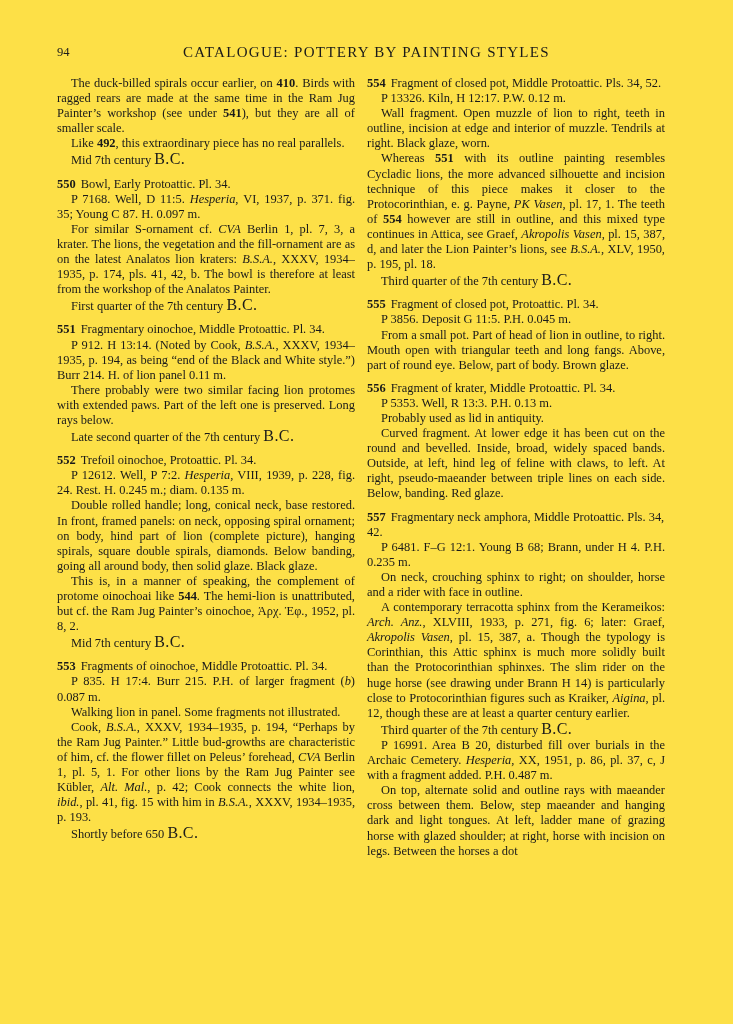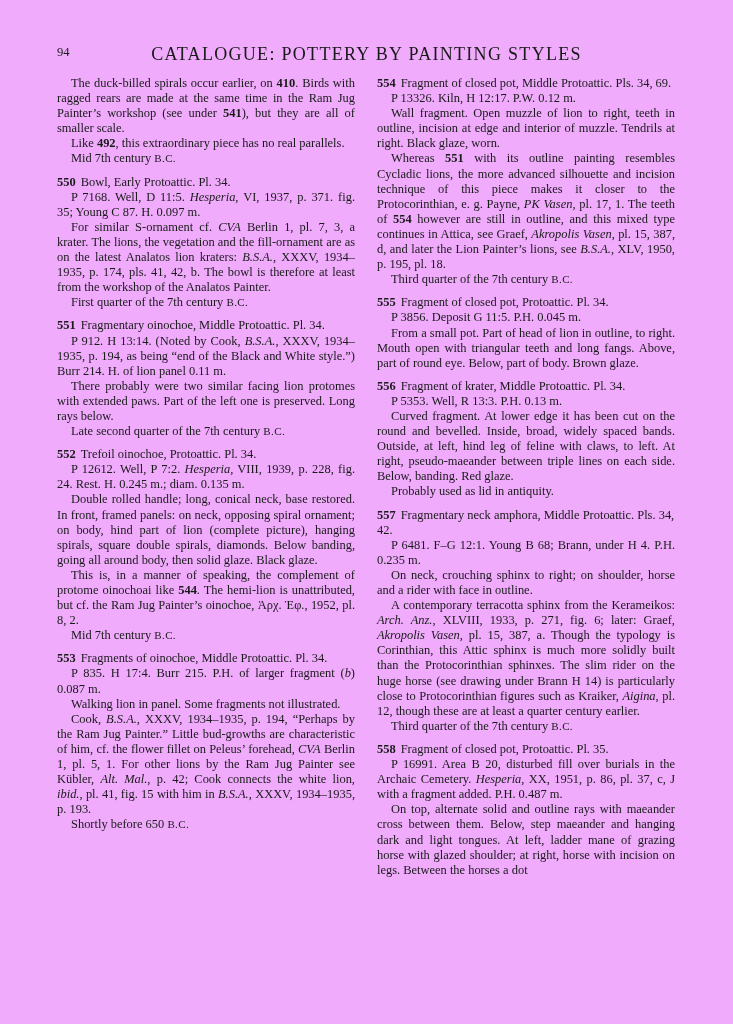--- a/index.html
+++ b/index.html
@@ -2,45 +2,45 @@
 <html><head>
 <meta charset="utf-8">
 <style>
   * { margin:0; padding:0; box-sizing:border-box; }
   html,body { background:#e9e9e9; }
   body { font-family:"Liberation Serif","DejaVu Serif",serif; }
   .page {
     position:relative;
     width:733px; height:1024px;
     margin:0 auto;
-    background:#f0abfc;
+    background:#fde047;
     color:#1a1a1a;
     padding:44px 57px 30px 57px;
     overflow:hidden;
   }
   .page-header { position:relative; height:20px; margin-bottom:12px; }
   .page-number {
     position:absolute; left:0; top:1px;
     font-size:12.6px;
   }
   .header-title {
     display:block; text-align:center;
-    font-size:18px; letter-spacing:1.3px;
+    font-size:15px; letter-spacing:1.3px;
     font-weight:normal;
   }
-  .columns { display:flex; gap:22px; }
+  .columns { display:flex; gap:12px; }
   .col { width:298px; font-size:12.45px; line-height:15.1px; text-align:justify; }
   p.para { text-align:justify; }
   p.indent { text-indent:14px; }
   p.space-before { margin-top:8px; }
   p.entry-head { text-align:left; }
   .entry-head .b { margin-right:5px; }
   .b { font-weight:bold; }
   .i { font-style:italic; }
-  .sc { font-size:11px; letter-spacing:0.4px; }
+  .sc { font-size:16px; letter-spacing:0.4px; }
 </style>
 </head>
 <body>
 
 <div class="page">
   <div class="page-header">
     <span class="page-number">94</span>
     <span class="header-title">CATALOGUE: POTTERY BY PAINTING STYLES</span>
   </div>
   <div class="columns">
@@ -61,35 +61,34 @@
         <p class="para indent"><span class="r">Double rolled handle; long, conical neck, base restored. In front, framed panels: on neck, opposing spiral ornament; on body, hind part of lion (complete picture), hanging spirals, square double spirals, diamonds. Below banding, going all around body, then solid glaze. Black glaze.</span></p>
         <p class="para indent"><span class="r">This is, in a manner of speaking, the complement of protome oinochoai like </span><span class="b">544</span><span class="r">. The hemi-lion is unattributed, but cf. the Ram Jug Painter’s oinochoe, Ἀρχ. Ἐφ., 1952, pl. 8, 2.</span></p>
         <p class="para indent"><span class="r">Mid 7th century </span><span class="sc">B.C.</span></p>
         <p class="para entry-head space-before"><span class="b">553</span><span class="r">Fragments of oinochoe, Middle Protoattic. Pl. 34.</span></p>
         <p class="para indent"><span class="r">P 835. H 17:4. Burr 215. P.H. of larger fragment (</span><span class="i">b</span><span class="r">) 0.087 m.</span></p>
         <p class="para indent"><span class="r">Walking lion in panel. Some fragments not illustrated.</span></p>
         <p class="para indent"><span class="r">Cook, </span><span class="i">B.S.A.</span><span class="r">, XXXV, 1934–1935, p. 194, “Perhaps by the Ram Jug Painter.” Little bud-growths are characteristic of him, cf. the flower fillet on Peleus’ forehead, </span><span class="i">CVA</span><span class="r"> Berlin 1, pl. 5, 1. For other lions by the Ram Jug Painter see Kübler, </span><span class="i">Alt. Mal.</span><span class="r">, p. 42; Cook connects the white lion, </span><span class="i">ibid.</span><span class="r">, pl. 41, fig. 15 with him in </span><span class="i">B.S.A.</span><span class="r">, XXXV, 1934–1935, p. 193.</span></p>
         <p class="para indent"><span class="r">Shortly before 650 </span><span class="sc">B.C.</span></p>
       </div>
     <div class="col" id="col-right">
-        <p class="para entry-head"><span class="b">554</span><span class="r">Fragment of closed pot, Middle Protoattic. Pls. 34, 69.</span></p>
+        <p class="para entry-head"><span class="b">554</span><span class="r">Fragment of closed pot, Middle Protoattic. Pls. 34, 52.</span></p>
         <p class="para indent"><span class="r">P 13326. Kiln, H 12:17. P.W. 0.12 m.</span></p>
         <p class="para indent"><span class="r">Wall fragment. Open muzzle of lion to right, teeth in outline, incision at edge and interior of muzzle. Tendrils at right. Black glaze, worn.</span></p>
         <p class="para indent"><span class="r">Whereas </span><span class="b">551</span><span class="r"> with its outline painting resembles Cycladic lions, the more advanced silhouette and incision technique of this piece makes it closer to the Protocorinthian, e. g. Payne, </span><span class="i">PK Vasen</span><span class="r">, pl. 17, 1. The teeth of </span><span class="b">554</span><span class="r"> however are still in outline, and this mixed type continues in Attica, see Graef, </span><span class="i">Akropolis Vasen</span><span class="r">, pl. 15, 387, d, and later the Lion Painter’s lions, see </span><span class="i">B.S.A.</span><span class="r">, XLV, 1950, p. 195, pl. 18.</span></p>
         <p class="para indent"><span class="r">Third quarter of the 7th century </span><span class="sc">B.C.</span></p>
         <p class="para entry-head space-before"><span class="b">555</span><span class="r">Fragment of closed pot, Protoattic. Pl. 34.</span></p>
         <p class="para indent"><span class="r">P 3856. Deposit G 11:5. P.H. 0.045 m.</span></p>
         <p class="para indent"><span class="r">From a small pot. Part of head of lion in outline, to right. Mouth open with triangular teeth and long fangs. Above, part of round eye. Below, part of body. Brown glaze.</span></p>
         <p class="para entry-head space-before"><span class="b">556</span><span class="r">Fragment of krater, Middle Protoattic. Pl. 34.</span></p>
         <p class="para indent"><span class="r">P 5353. Well, R 13:3. P.H. 0.13 m.</span></p>
+        <p class="para indent"><span class="r">Probably used as lid in antiquity.</span></p>
         <p class="para indent"><span class="r">Curved fragment. At lower edge it has been cut on the round and bevelled. Inside, broad, widely spaced bands. Outside, at left, hind leg of feline with claws, to left. At right, pseudo-maeander between triple lines on each side. Below, banding. Red glaze.</span></p>
-        <p class="para indent"><span class="r">Probably used as lid in antiquity.</span></p>
         <p class="para entry-head space-before"><span class="b">557</span><span class="r">Fragmentary neck amphora, Middle Protoattic. Pls. 34, 42.</span></p>
         <p class="para indent"><span class="r">P 6481. F–G 12:1. Young B 68; Brann, under H 4. P.H. 0.235 m.</span></p>
         <p class="para indent"><span class="r">On neck, crouching sphinx to right; on shoulder, horse and a rider with face in outline.</span></p>
         <p class="para indent"><span class="r">A contemporary terracotta sphinx from the Kerameikos: </span><span class="i">Arch. Anz.</span><span class="r">, XLVIII, 1933, p. 271, fig. 6; later: Graef, </span><span class="i">Akropolis Vasen</span><span class="r">, pl. 15, 387, a. Though the typology is Corinthian, this Attic sphinx is much more solidly built than the Protocorinthian sphinxes. The slim rider on the huge horse (see drawing under Brann H 14) is particularly close to Protocorinthian figures such as Kraiker, </span><span class="i">Aigina</span><span class="r">, pl. 12, though these are at least a quarter century earlier.</span></p>
         <p class="para indent"><span class="r">Third quarter of the 7th century </span><span class="sc">B.C.</span></p>
-        <p class="para entry-head space-before"><span class="b">558</span><span class="r">Fragment of closed pot, Protoattic. Pl. 35.</span></p>
         <p class="para indent"><span class="r">P 16991. Area B 20, disturbed fill over burials in the Archaic Cemetery. </span><span class="i">Hesperia</span><span class="r">, XX, 1951, p. 86, pl. 37, c, J with a fragment added. P.H. 0.487 m.</span></p>
         <p class="para indent"><span class="r">On top, alternate solid and outline rays with maeander cross between them. Below, step maeander and hanging dark and light tongues. At left, ladder mane of grazing horse with glazed shoulder; at right, horse with incision on legs. Between the horses a dot</span></p>
       </div>
   </div>
 </div>
 
 </body></html>

